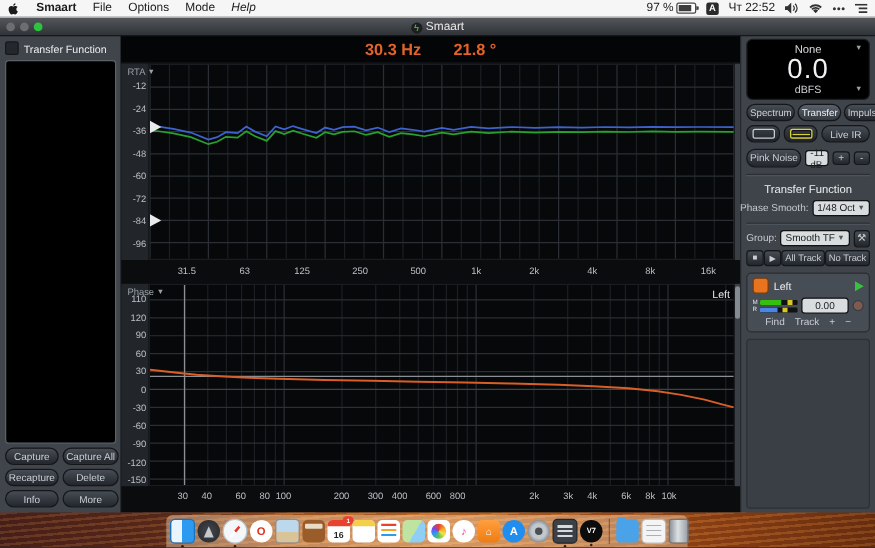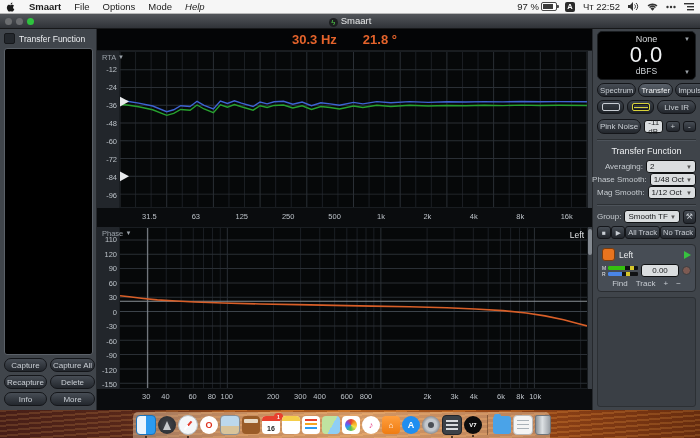--- a/index.html
+++ b/index.html
@@ -433,37 +433,23 @@
     <div class="pinkrow">
       <div class="btn pink">Pink Noise</div>
       <div class="valbox" style="flex:1">-11 dB</div>
       <div class="btn tiny">+</div>
       <div class="btn tiny">-</div>
     </div>
     <div class="divider"></div>
     <div class="rp-title">Transfer Function</div>
     <div id="rp-fields">
         <div class="fieldrow">
-          <span class="lab">Averaging:</span>
-          <div class="drop" style="width: 42px;">
-            <span style="flex:1">2</span>
-            <span class="car">▼</span>
-          </div>
-        </div>
-        <div class="fieldrow">
           <span class="lab">Phase Smooth:</span>
           <div class="drop" style="width: 42px;">
             <span style="flex:1">1/48 Oct</span>
-            <span class="car">▼</span>
-          </div>
-        </div>
-        <div class="fieldrow">
-          <span class="lab">Mag Smooth:</span>
-          <div class="drop" style="width: 42px;">
-            <span style="flex:1">1/12 Oct</span>
             <span class="car">▼</span>
           </div>
         </div>
       </div>
     <div class="divider"></div>
     <div class="fieldrow" style="justify-content:flex-end;gap:3px">
       <span class="lab">Group:</span>
       <div class="drop" style="flex:1">
         <span style="flex:1">Smooth TF</span>
           <span class="car">▼</span>

